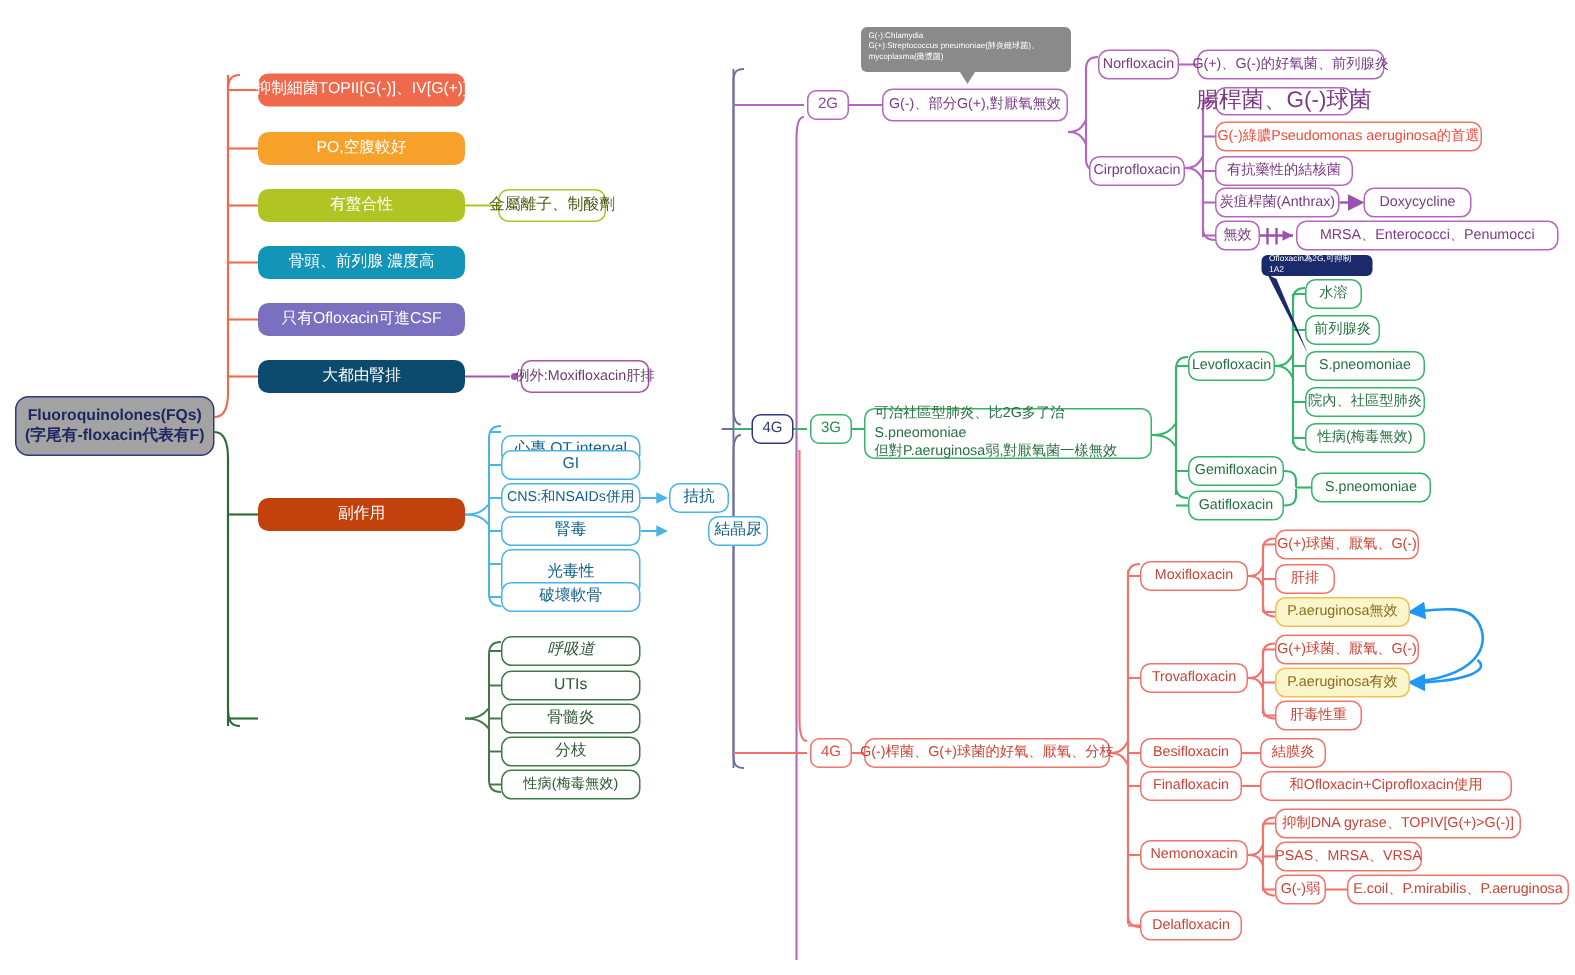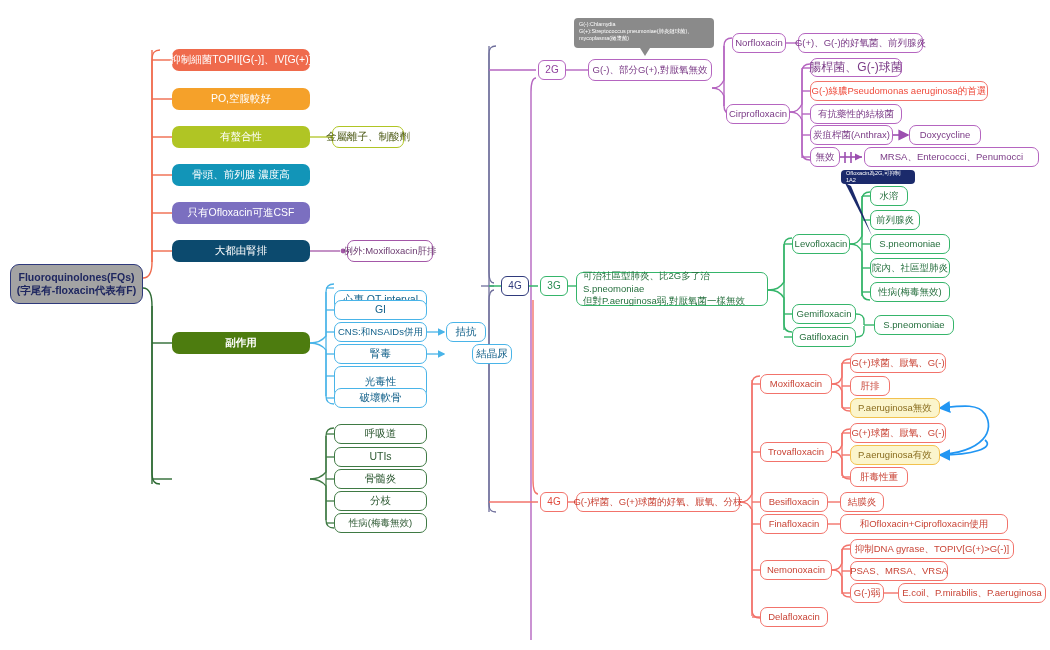--- a/index.html
+++ b/index.html
@@ -233,21 +233,21 @@
   <div class="node fill" style="left:172px;top:202px;width:138px;height:22px;background:#7b6fc0;">
     <span>只有Ofloxacin可進CSF</span>
   </div>
   <div class="node fill" style="left:172px;top:240px;width:138px;height:22px;background:#0c4a6e;">
     <span>大都由腎排</span>
   </div>
   <div class="node out" style="left:347px;top:240px;width:86px;height:22px;border-color:#a457a8;color:#6b3a70;font-size:9.5px;">
     <span>例外:Moxifloxacin肝排</span>
   </div>
 
-  <div class="node fill" style="left:172px;top:332px;width:138px;height:22px;background:#4d7c0f;font-weight:bold;">
+  <div class="node fill" style="left:172px;top:332px;width:138px;height:22px;background:#c2410c;">
     <span>副作用</span>
   </div>
   <div class="node out" style="left:334px;top:278px;width:93px;height:20px;border-color:#49b4e8;color:#13618a;margin-top:12px;">
     <span>心專,QT interval</span>
   </div>
   <div class="node out" style="left:334px;top:300px;width:93px;height:20px;border-color:#49b4e8;color:#13618a;">
     <span>GI</span>
   </div>
   <div class="node out" style="left:334px;top:322px;width:93px;height:20px;border-color:#49b4e8;color:#13618a;font-size:9.5px;">
     <span>CNS:和NSAIDs併用</span>
@@ -261,21 +261,21 @@
   <div class="node out" style="left:472px;top:344px;width:40px;height:20px;border-color:#49b4e8;color:#13618a;">
     <span>結晶尿</span>
   </div>
   <div class="node out" style="left:334px;top:366px;width:93px;height:32px;border-color:#49b4e8;color:#13618a;">
     <span>光毒性</span>
   </div>
   <div class="node out" style="left:334px;top:388px;width:93px;height:20px;border-color:#49b4e8;color:#13618a;">
     <span>破壞軟骨</span>
   </div>
 
-  <div class="node out" style="left:334px;top:424px;width:93px;height:20px;border-color:#3f7a44;color:#2b5730;">
+  <div class="node out" style="left:334px;top:424px;width:93px;height:20px;border-color:#3f7a44;color:#2b5730;font-style:italic;">
     <span>呼吸道</span>
   </div>
   <div class="node out" style="left:334px;top:447px;width:93px;height:20px;border-color:#3f7a44;color:#2b5730;">
     <span>UTIs</span>
   </div>
   <div class="node out" style="left:334px;top:469px;width:93px;height:20px;border-color:#3f7a44;color:#2b5730;">
     <span>骨髓炎</span>
   </div>
   <div class="node out" style="left:334px;top:491px;width:93px;height:20px;border-color:#3f7a44;color:#2b5730;">
     <span>分枝</span>
@@ -304,21 +304,21 @@
   <div class="node out" style="left:732px;top:33px;width:54px;height:20px;border-color:#b565c0;color:#7a3a86;font-size:9.5px;">
     <span>Norfloxacin</span>
   </div>
   <div class="node out" style="left:798px;top:33px;width:125px;height:20px;border-color:#b565c0;color:#7a3a86;font-size:9.5px;">
     <span>G(+)、G(-)的好氧菌、前列腺炎</span>
   </div>
 
   <div class="node out" style="left:726px;top:104px;width:64px;height:20px;border-color:#b565c0;color:#7a3a86;font-size:9.5px;">
     <span>Cirprofloxacin</span>
   </div>
-  <div class="node out" style="left:810px;top:58px;width:92px;height:19px;border-color:#b565c0;color:#7a3a86;font-size:12px;">
+  <div class="node out" style="left:810px;top:58px;width:92px;height:19px;border-color:#b565c0;color:#7a3a86;font-size:15px;">
     <span>腸桿菌、G(-)球菌</span>
   </div>
   <div class="node out" style="left:810px;top:81px;width:178px;height:20px;border-color:#f2736b;color:#ef4b3c;font-size:9.5px;">
     <span>G(-)綠膿Pseudomonas aeruginosa的首選</span>
   </div>
   <div class="node out" style="left:810px;top:104px;width:92px;height:20px;border-color:#b565c0;color:#7a3a86;font-size:9.5px;">
     <span>有抗藥性的結核菌</span>
   </div>
   <div class="node out" style="left:810px;top:125px;width:83px;height:20px;border-color:#b565c0;color:#7a3a86;font-size:9.5px;">
     <span>炭疽桿菌(Anthrax)</span>

